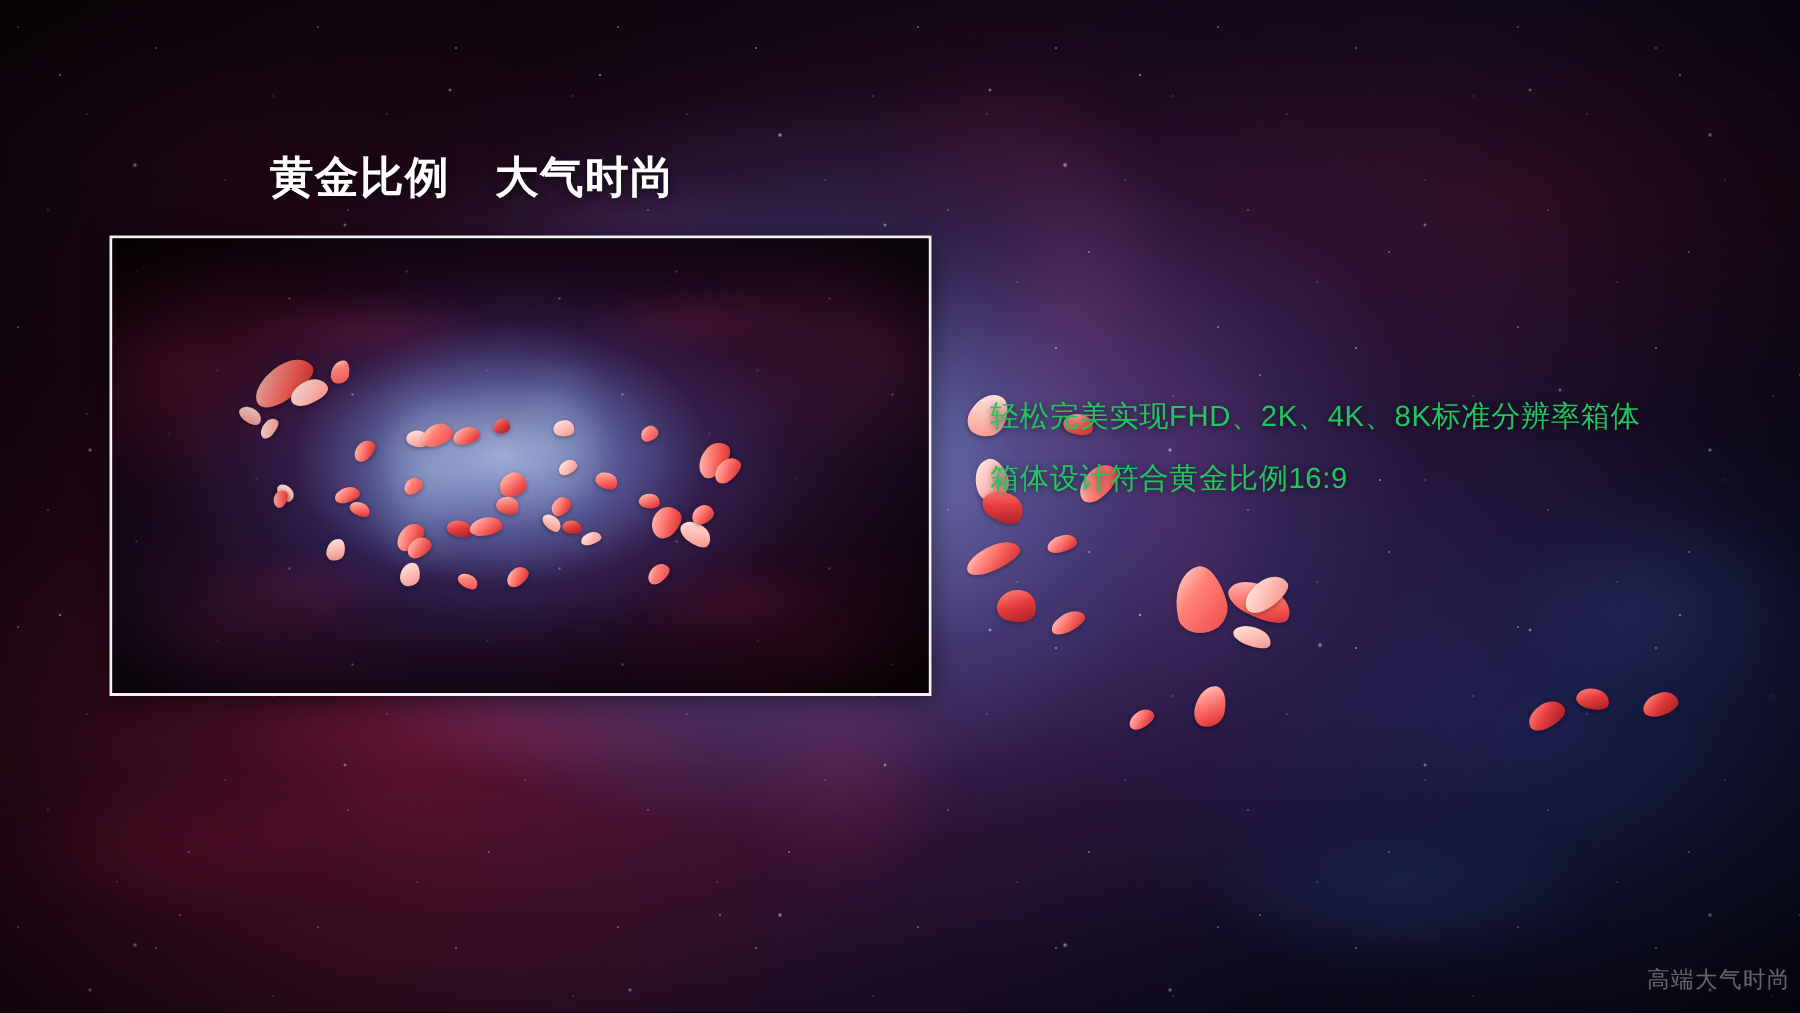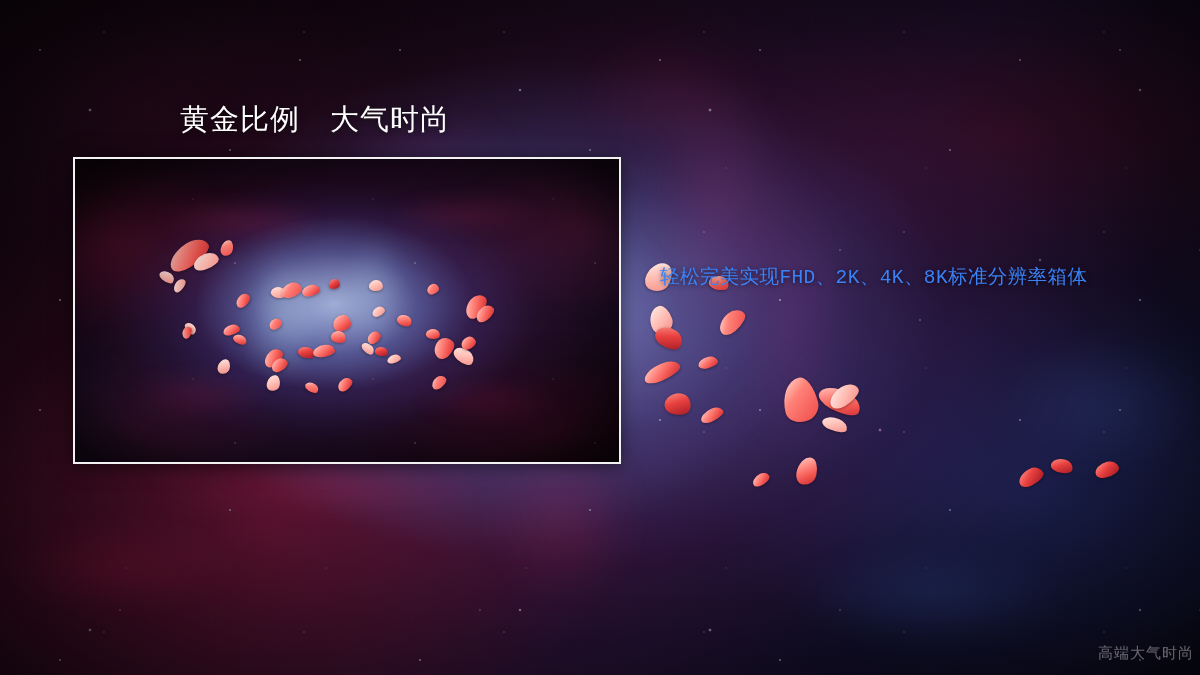--- a/index.html
+++ b/index.html
@@ -98,20 +98,21 @@
   
   .slide-title {
     position:absolute;
     left:180px; top:101px;
     font-size:29px;
     line-height:1.25;
     color:#ffffff;
     letter-spacing:1px;
     white-space:pre;
     text-shadow:0 1px 6px rgba(0,0,0,.55);
+    font-weight:bold;
   }
 
   
   .media-frame {
     position:absolute;
     left:73px; top:157px;
     width:548px; height:307px;
     border:2px solid #f2f2f2;
     background:#070309;
     overflow:hidden;
@@ -171,25 +172,24 @@
 
   
   .body-text {
     position:absolute;
     left:660px; top:258px;
     width:520px;
   }
   .body-line {
     font-size:19.5px;
     line-height:41px;
-    color:#3b82f6;
+    color:#22c55e;
     letter-spacing:.4px;
     white-space:nowrap;
     text-shadow:0 1px 5px rgba(0,0,0,.6);
-    font-family:Liberation Mono, monospace;
   }
 
   
   .watermark {
     position:absolute;
     right:6px; bottom:12px;
     font-size:15px;
     letter-spacing:1px;
     color:rgba(225,215,220,.45);
   }
@@ -274,17 +274,18 @@
   <div class="petal pale" style="left:828px; top:387px; width:32px; height:18px; transform:rotate(-32deg);"></div>
   <div class="petal pale" style="left:822px; top:418px; width:26px; height:13px; transform:rotate(22deg);"></div>
   <div class="petal" style="left:797px; top:457px; width:20px; height:28px; transform:rotate(12deg);"></div>
   <div class="petal" style="left:752px; top:474px; width:18px; height:11px; transform:rotate(-28deg);"></div>
   <div class="petal deep" style="left:1018px; top:469px; width:26px; height:16px; transform:rotate(-26deg);"></div>
   <div class="petal deep" style="left:1051px; top:459px; width:22px; height:14px; transform:rotate(16deg);"></div>
   <div class="petal deep" style="left:1095px; top:462px; width:24px; height:15px; transform:rotate(-14deg);"></div>
 
   <div class="body-text">
     <div class="body-line">轻松完美实现FHD、2K、4K、8K标准分辨率箱体</div>
+    <div class="body-line">箱体设计符合黄金比例16:9</div>
   </div>
 
   <div class="watermark">高端大气时尚</div>
 
 </div>
 
 </body></html>

